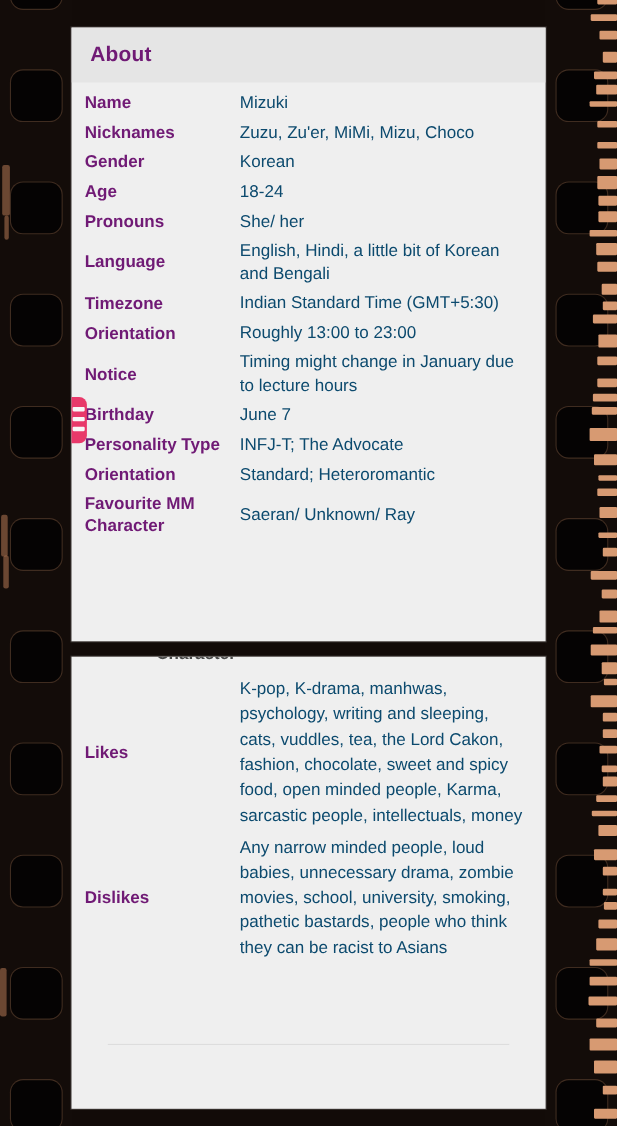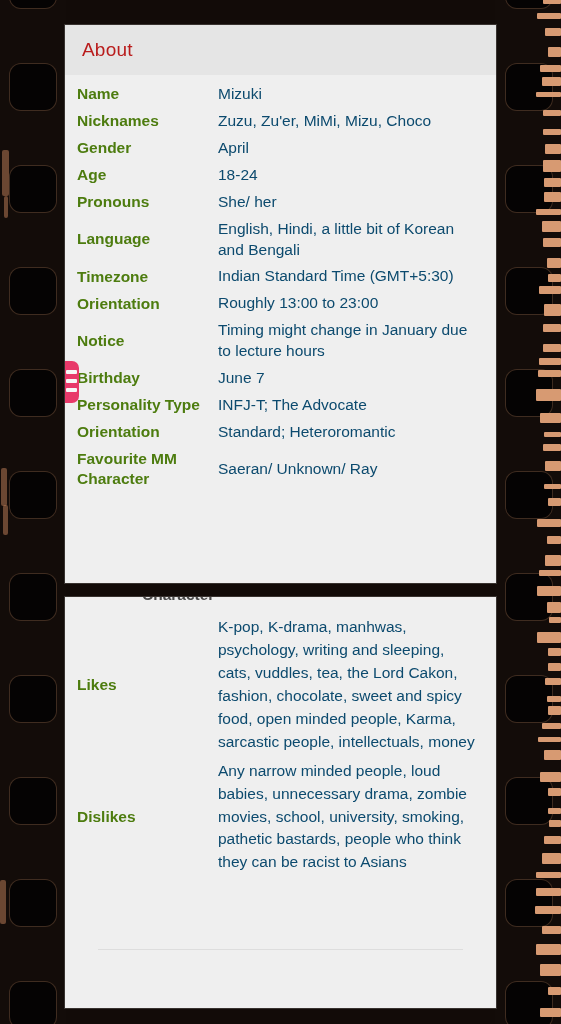--- a/index.html
+++ b/index.html
@@ -80,41 +80,41 @@
   .card-header {
     height: 50px;
     background: #e5e5e5;
     display: flex;
     align-items: center;
     padding: 0 0 0 17px;
     box-sizing: border-box;
   }
   .card-header-title {
     font-size: 19px;
-    color: #b91c1c;
-    font-weight: 400;
+    color: #701a75;
+    font-weight: 700;
     letter-spacing: 0.2px;
   }
 
   
   .attr-table {
     width: 100%;
     border-collapse: collapse;
     table-layout: fixed;
   }
   .attr-table td {
     vertical-align: middle;
     padding: 3px 0;
   }
   .attr-label {
     width: 141px;
     padding-left: 12px !important;
     font-size: 15.5px;
     font-weight: bold;
-    color: #4d7c0f;
+    color: #701a75;
     line-height: 1.32;
     position: relative;
   }
   .attr-value {
     font-size: 15.5px;
     color: #0c4a6e;
     line-height: 1.35;
     padding-right: 22px !important;
   }
 
@@ -292,21 +292,21 @@
         <tr>
           <td class="attr-label">Name</td>
           <td class="attr-value">Mizuki</td>
         </tr>
         <tr>
           <td class="attr-label">Nicknames</td>
           <td class="attr-value">Zuzu, Zu'er, MiMi, Mizu, Choco</td>
         </tr>
         <tr>
           <td class="attr-label">Gender</td>
-          <td class="attr-value">April</td>
+          <td class="attr-value">Korean</td>
         </tr>
         <tr>
           <td class="attr-label">Age</td>
           <td class="attr-value">18-24</td>
         </tr>
         <tr>
           <td class="attr-label">Pronouns</td>
           <td class="attr-value">She/ her</td>
         </tr>
         <tr>

